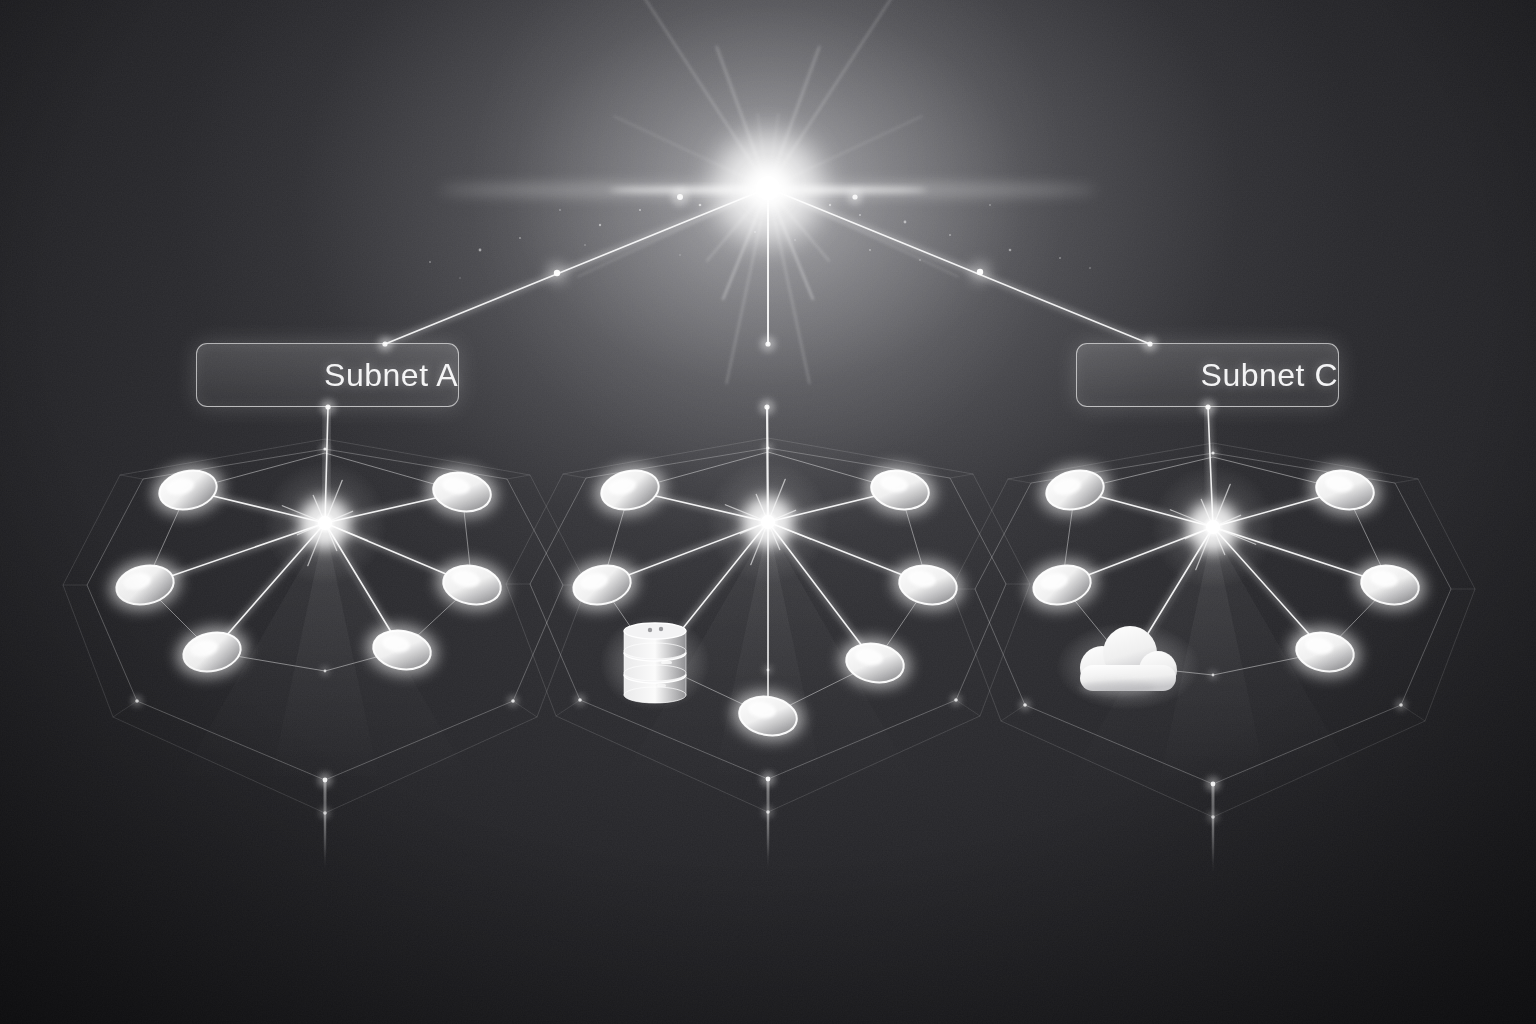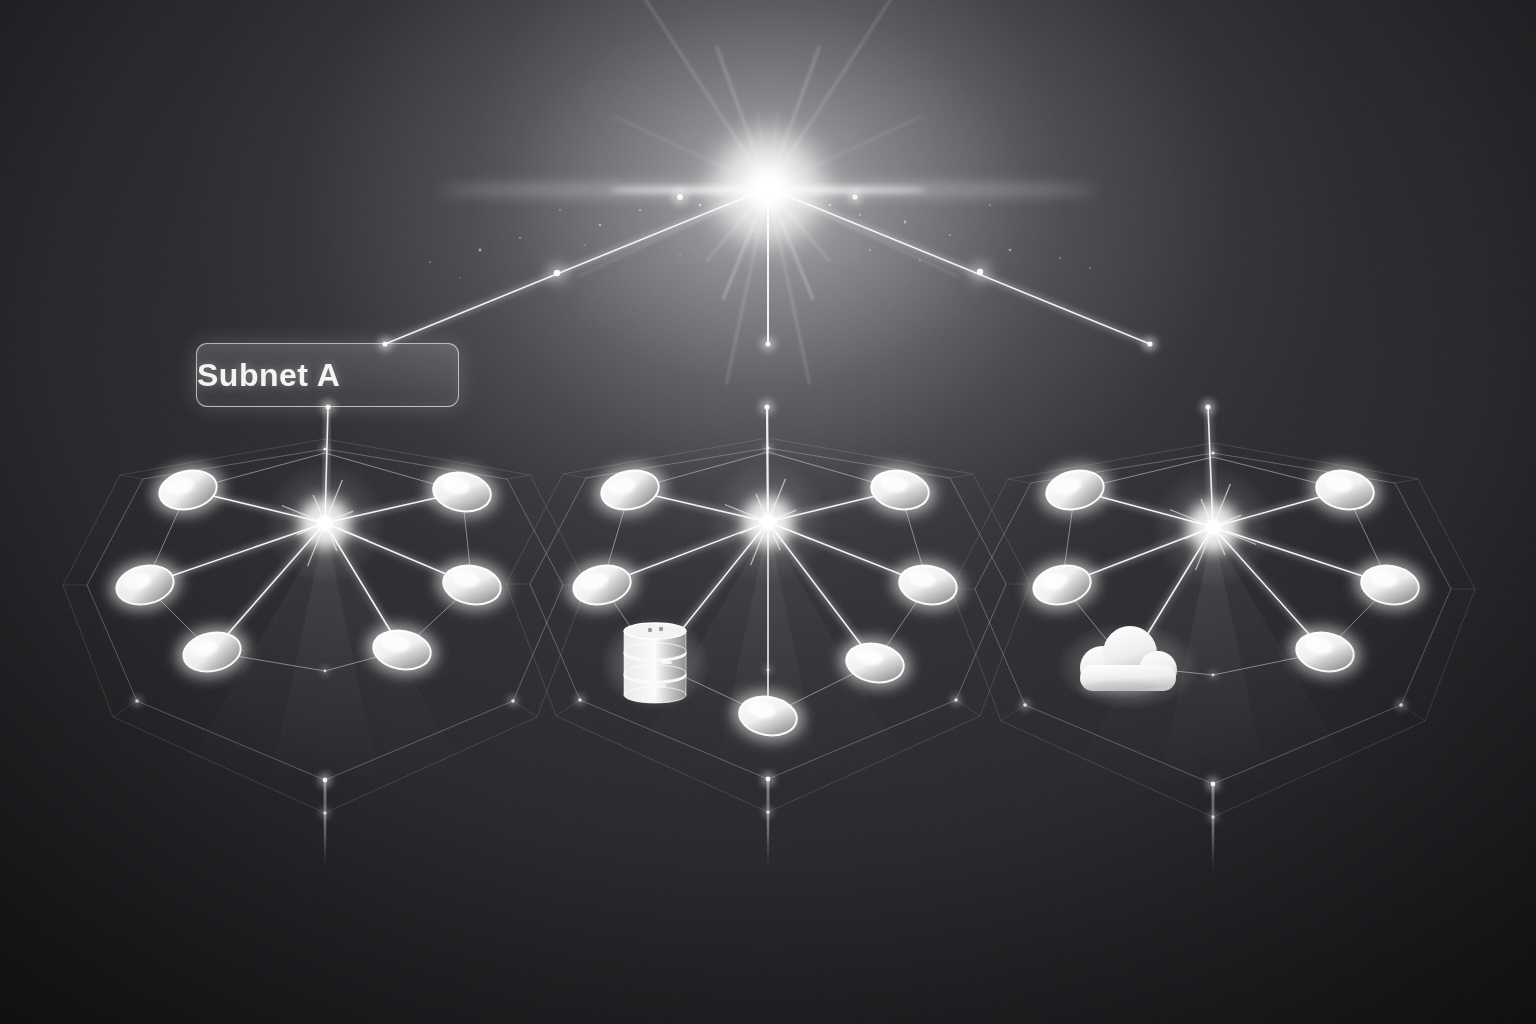--- a/index.html
+++ b/index.html
@@ -9,25 +9,25 @@
       radial-gradient(ellipse 760px 560px at 768px 195px, rgba(225,225,230,.55) 0%, rgba(160,160,166,.28) 34%, rgba(90,90,96,.10) 62%, rgba(0,0,0,0) 78%),
       radial-gradient(ellipse 1500px 1150px at 768px 330px, #39393d 0%, #28282c 40%, #17171a 72%, #0b0b0e 100%);
     font-family:"Liberation Sans","DejaVu Sans",sans-serif;
   }
   #stage::after{ 
     content:"";position:absolute;inset:0;pointer-events:none;
     background:radial-gradient(ellipse 1300px 1000px at 50% 30%, rgba(0,0,0,0) 55%, rgba(0,0,0,.45) 100%);
   }
   svg#scene{position:absolute;left:0;top:0;}
   .subnet-label{
-    position:absolute;display:flex;align-items:center;justify-content:flex-start;
+    position:absolute;display:flex;align-items:center;justify-content:flex-end;
     border:1.5px solid rgba(255,255,255,.62);border-radius:11px;
     background:linear-gradient(180deg, rgba(255,255,255,.16), rgba(255,255,255,.055));
     box-shadow:0 0 22px rgba(255,255,255,.18), inset 0 0 14px rgba(255,255,255,.07);
-    color:#f4f4f5;font-size:32px;font-weight:700;letter-spacing:.5px;
+    color:#f4f4f5;font-size:32px;font-weight:400;letter-spacing:.5px;
     text-shadow:0 0 10px rgba(255,255,255,.35);
     z-index:5;
   }
 </style>
 </head>
 <body>
 
 <div id="stage">
 
   <svg id="scene" width="1536" height="1024" viewBox="0 0 1536 1024">
@@ -471,14 +471,17 @@
         <circle cx="460" cy="278" r="0.8" fill="#fff" opacity="0.3"></circle>
         <circle cx="560" cy="210" r="0.9" fill="#fff" opacity="0.35"></circle>
         <circle cx="990" cy="205" r="0.9" fill="#fff" opacity="0.35"></circle>
       </g>
     <rect x="0" y="0" width="1536" height="1024" filter="url(#grain)"></rect>
   </svg>
 
   <div class="subnet-label" id="label-0" style="left: 196px; top: 343px; width: 261px; height: 62px;">
     <span>Subnet A</span>
   </div>
+  <div class="subnet-label" id="label-2" style="left: 1076px; top: 343px; width: 261px; height: 62px;">
+    <span>Subnet C</span>
+  </div>
 
 </div>
 
 </body></html>

